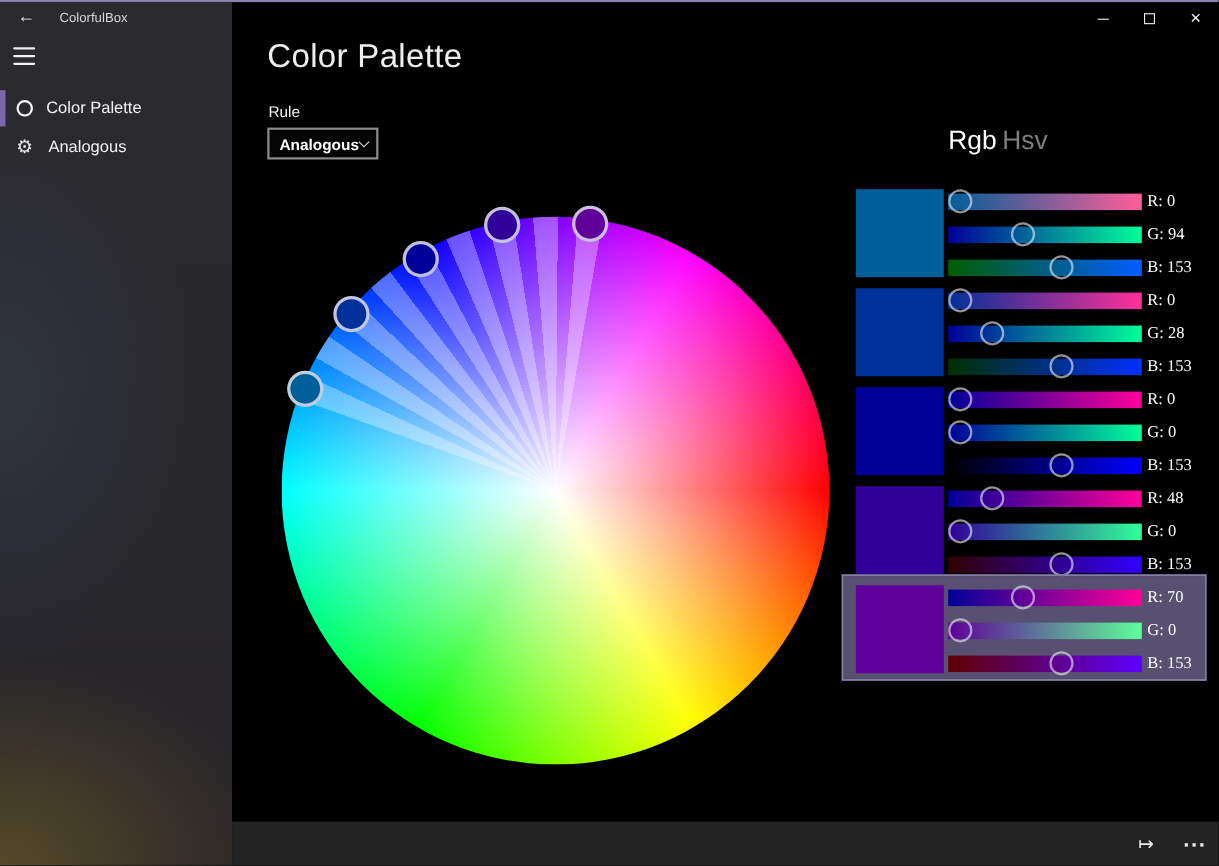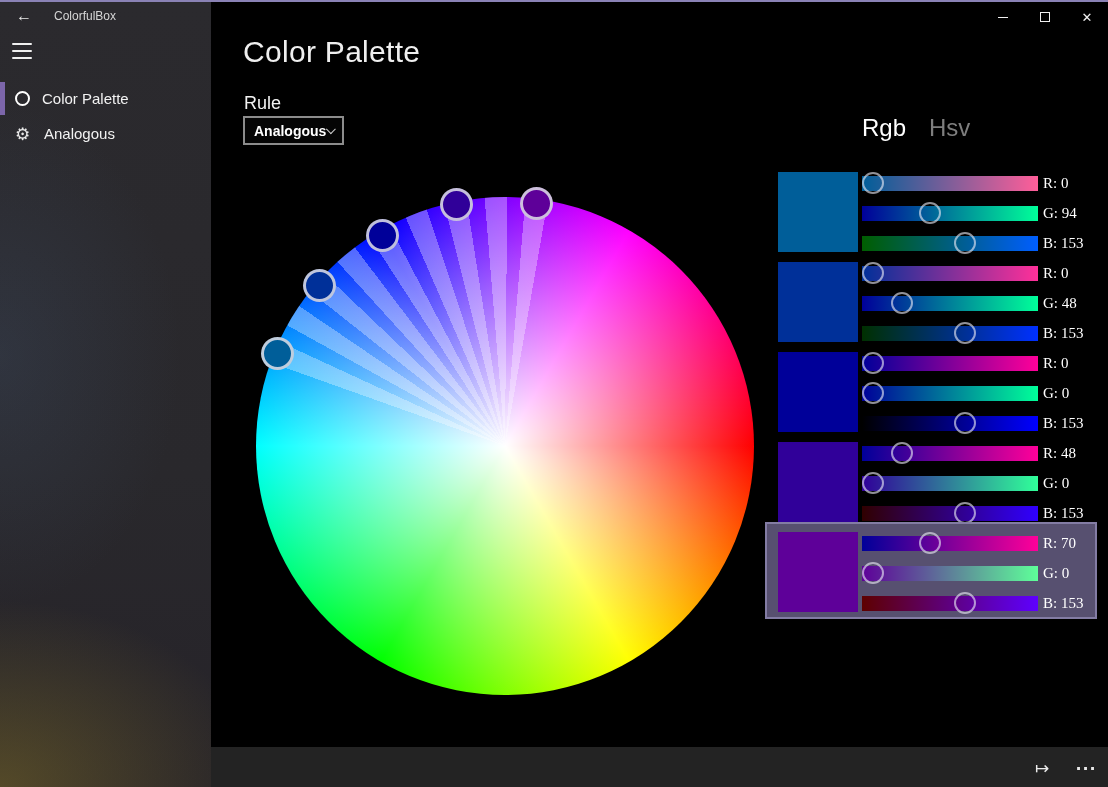--- a/index.html
+++ b/index.html
@@ -29,27 +29,27 @@
 
   
   .main { position:absolute; left:211px; top:0; width:897px; height:743px; background:#000; }
   .win-controls { position:absolute; right:0; top:0; display:flex; }
   .win-btn { width:42px; height:30px; display:flex; align-items:center; justify-content:center; color:#f0f0f0; cursor:default; }
   .ic-min { width:10px; height:1px; background:#f0f0f0; }
   .ic-max { width:10px; height:10px; border:1px solid #f0f0f0; }
   .ic-close { font-size:13px; }
 
   .page-title { position:absolute; left:32px; top:33px; font-size:30px; font-weight:300; color:#efefef; letter-spacing:.3px; }
-  .rule-label { position:absolute; left:33px; top:91px; font-size:18px; color:#f2f2f2; }
+  .rule-label { position:absolute; left:33px; top:91px; font-size:14px; color:#f2f2f2; }
   .dropdown { position:absolute; left:32px; top:114px; width:101px; height:29px; border:2px solid #8c8c8c; background:#050505;
     display:flex; align-items:center; color:#fff; font-size:14px; padding:0 9px; cursor:default;font-weight:bold; }
   .dropdown .dd-label { flex:1; }
   .dd-chevron { width:7px; height:7px; border-right:1.6px solid #cfcfcf; border-bottom:1.6px solid #cfcfcf; transform:rotate(45deg) translateY(-2px); }
 
-  .tabs { position:absolute; left:651px; top:112px; display:flex; gap:23px; }
+  .tabs { position:absolute; left:651px; top:112px; display:flex; gap:5px; }
   .tab { font-size:24px; font-weight:400; cursor:default; }
   .tab.selected { color:#ffffff; }
   .tab:not(.selected) { color:#7e7e7e; }
 
   
   .wheel-wrap { position:absolute; left:45px; top:195px; width:498px; height:498px; }
   .wheel { position:absolute; inset:0; border-radius:50%;
     background:
       radial-gradient(circle closest-side, rgba(255,255,255,1) 0%, rgba(255,255,255,0) 100%),
       conic-gradient(from 0deg,
@@ -176,21 +176,21 @@
         </div>
         <div class="palette-row" style="top: 252px;">
           <div class="swatch" style="background: rgb(0, 48, 153);"></div>
           <div class="slider" style="top: 12px; background: linear-gradient(90deg, rgb(0, 48, 153), rgb(255, 48, 153));">
             <div class="slider-thumb" style="left: 0px;"></div>
           </div>
           <div class="slider-label" style="top: 9px;">R: 0</div>
           <div class="slider" style="top: 42px; background: linear-gradient(90deg, rgb(0, 0, 153), rgb(0, 255, 153));">
             <div class="slider-thumb" style="left: 29px;"></div>
           </div>
-          <div class="slider-label" style="top: 39px;">G: 48</div>
+          <div class="slider-label" style="top: 39px;">G: 28</div>
           <div class="slider" style="top: 72px; background: linear-gradient(90deg, rgb(0, 48, 0), rgb(0, 48, 255));">
             <div class="slider-thumb" style="left: 92.4px;"></div>
           </div>
           <div class="slider-label" style="top: 69px;">B: 153</div>
         </div>
         <div class="palette-row" style="top: 342px;">
           <div class="swatch" style="background: rgb(0, 0, 153);"></div>
           <div class="slider" style="top: 12px; background: linear-gradient(90deg, rgb(0, 0, 153), rgb(255, 0, 153));">
             <div class="slider-thumb" style="left: 0px;"></div>
           </div>

